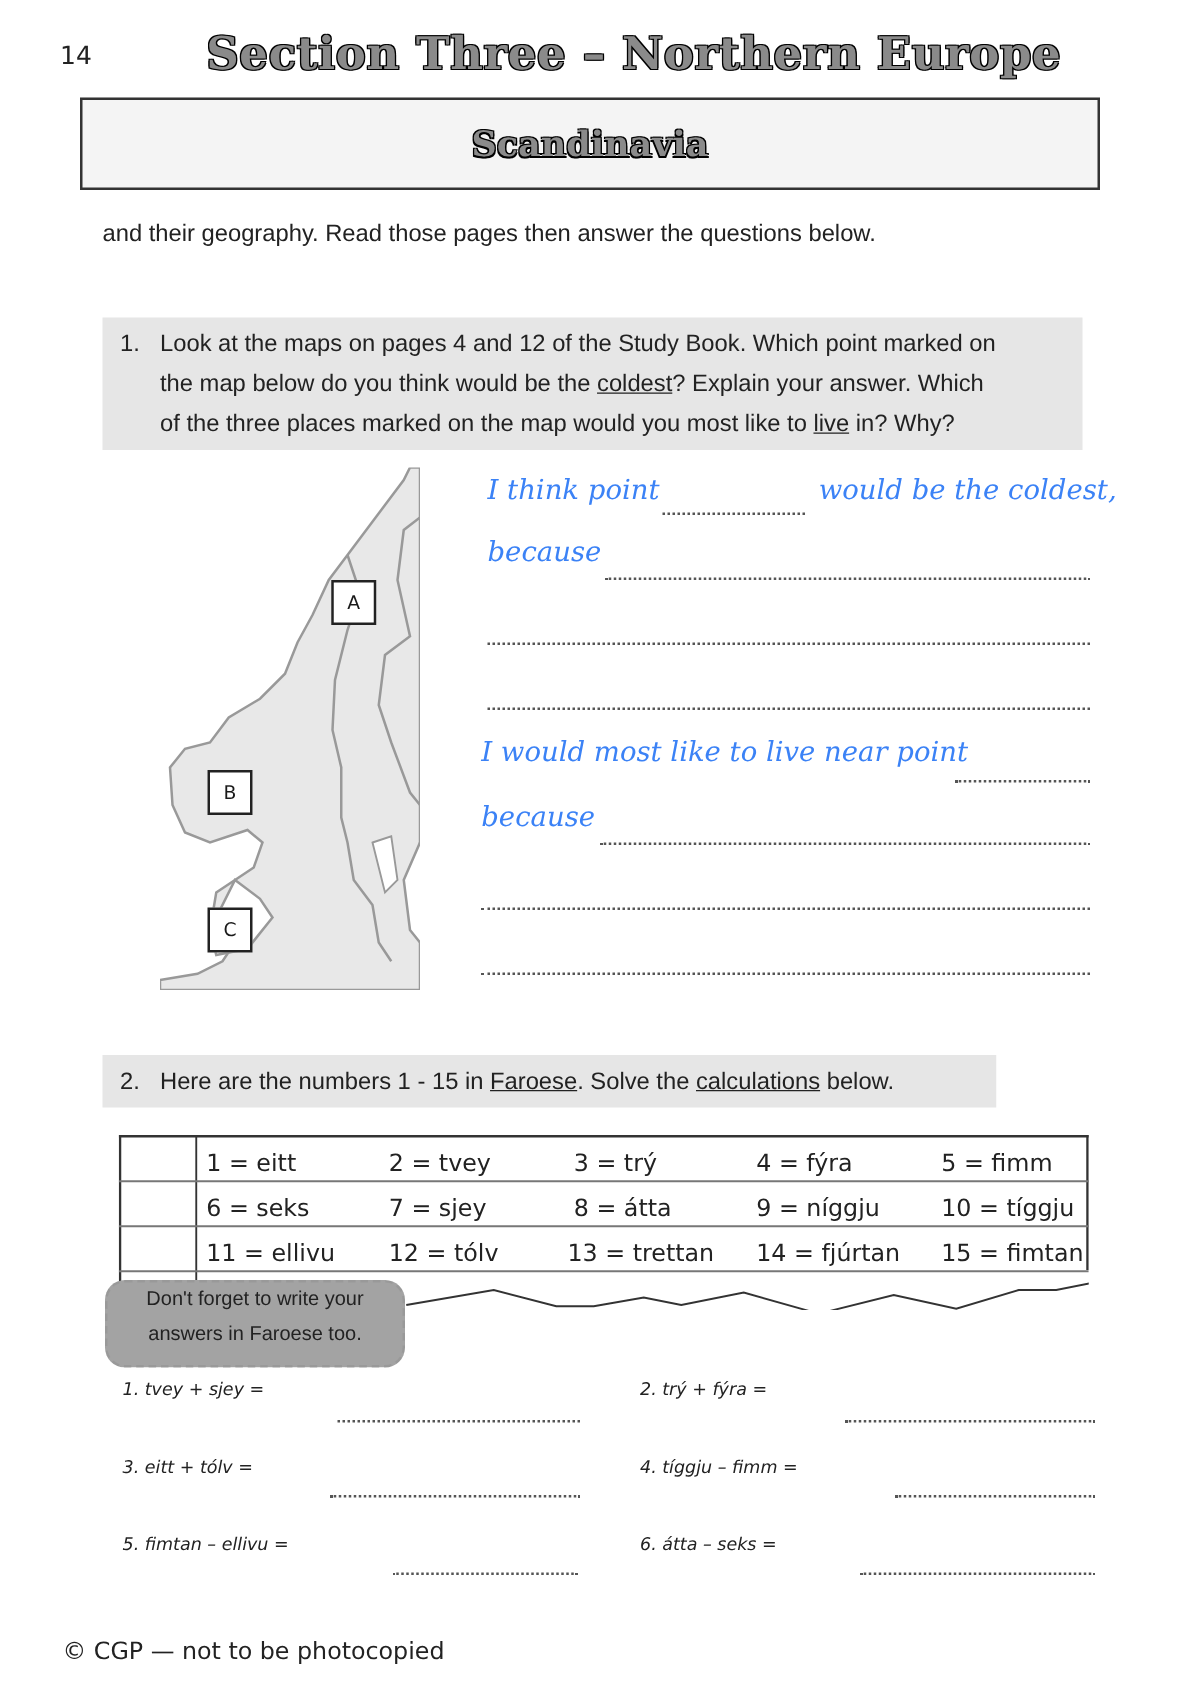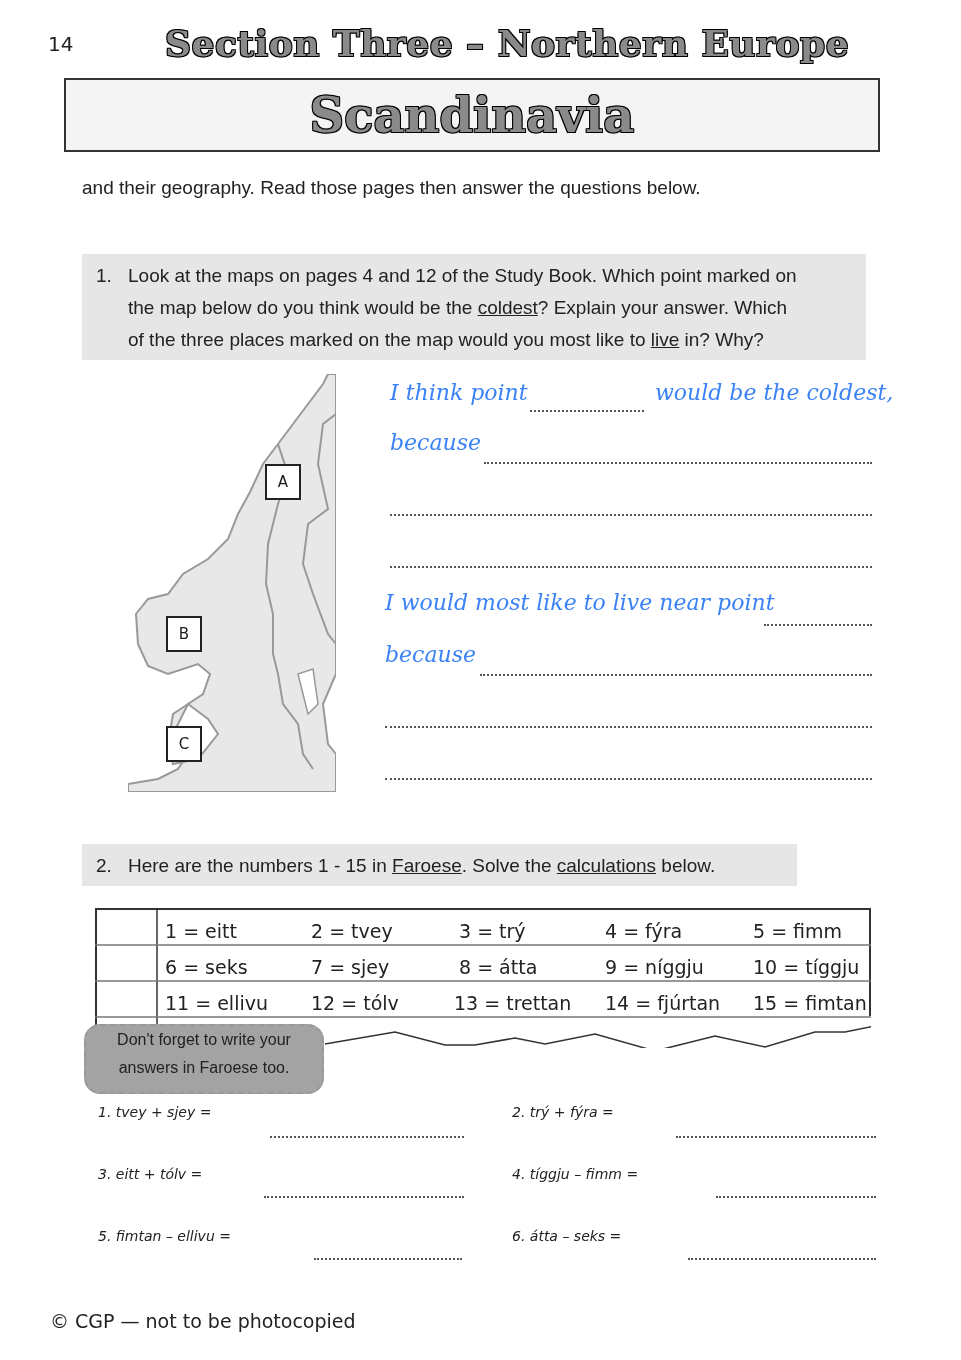--- a/index.html
+++ b/index.html
@@ -5,21 +5,21 @@
   html, body { margin: 0; padding: 0; background: #fff; }
   body { width: 961px; height: 1360px; position: relative; overflow: hidden; color: #1a1a1a;
          font-family: "Liberation Sans", sans-serif; }
   .abs { position: absolute; }
   .pagenum { left: 48px; top: 32px; font-size: 20px; font-family: "DejaVu Sans", sans-serif; color: #222; }
   .section-title { left: 128px; top: 22px; font-family: "DejaVu Serif", serif; font-weight: bold;
          font-size: 36px; letter-spacing: 0.5px; color: #3a3a3a;
          text-shadow: 1px 1px 0 #000, -1px -1px 0 #000, 1px -1px 0 #000, -1px 1px 0 #000; margin-left: 37px; -webkit-text-fill-color: #8a8a8a; }
   .title-box { left: 64px; top: 78px; width: 812px; height: 70px; border: 2px solid #333; background: #f4f4f4;
          display: flex; align-items: center; justify-content: center; }
-  .title-box span { font-family: "DejaVu Serif", serif; font-weight: bold; font-size: 48px; color: #4d7c0f;
+  .title-box span { font-family: "DejaVu Serif", serif; font-weight: bold; font-size: 28px; color: #4d7c0f;
          -webkit-text-fill-color: #8a8a8a;
          text-shadow: 1px 1px 0 #000, -1px -1px 0 #000, 1px -1px 0 #000, -1px 1px 0 #000; }
   .intro { left: 82px; top: 172px; width: 760px; font-size: 19px; line-height: 32px; color: #222; }
   .qbox { background: #e6e6e6; font-size: 19px; line-height: 32px; color: #222; }
   .q1 { left: 82px; top: 254px; width: 784px; height: 100px; padding: 6px 0 0 0; }
   .q1 .num, .q2 .num { position: absolute; left: 14px; }
   .q1 .txt { position: absolute; left: 46px; top: 6px; width: 745px; }
   .q2 { left: 82px; top: 844px; width: 715px; height: 42px; }
   .q2 .num { top: 6px; }
   .q2 .txt { position: absolute; left: 46px; top: 6px; }

